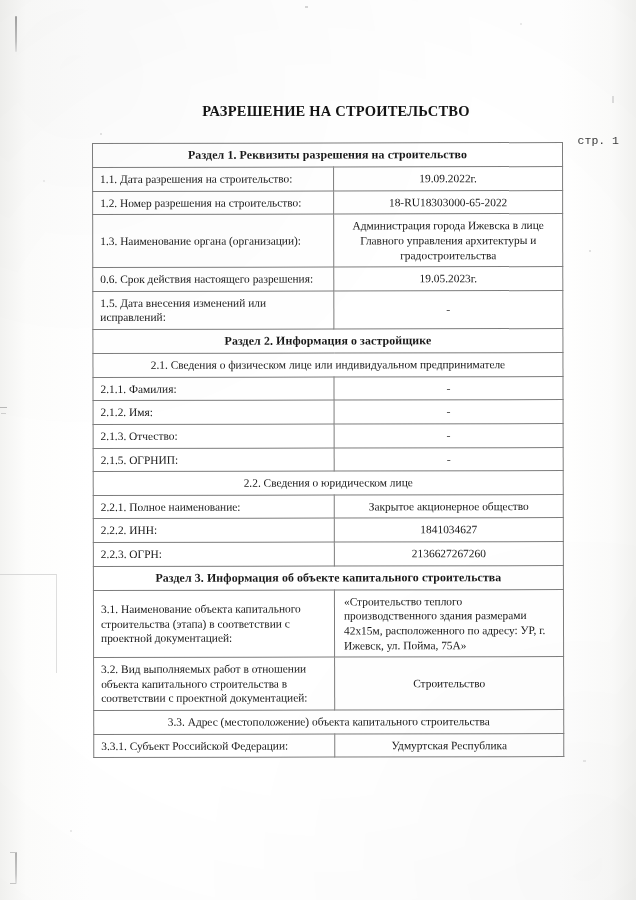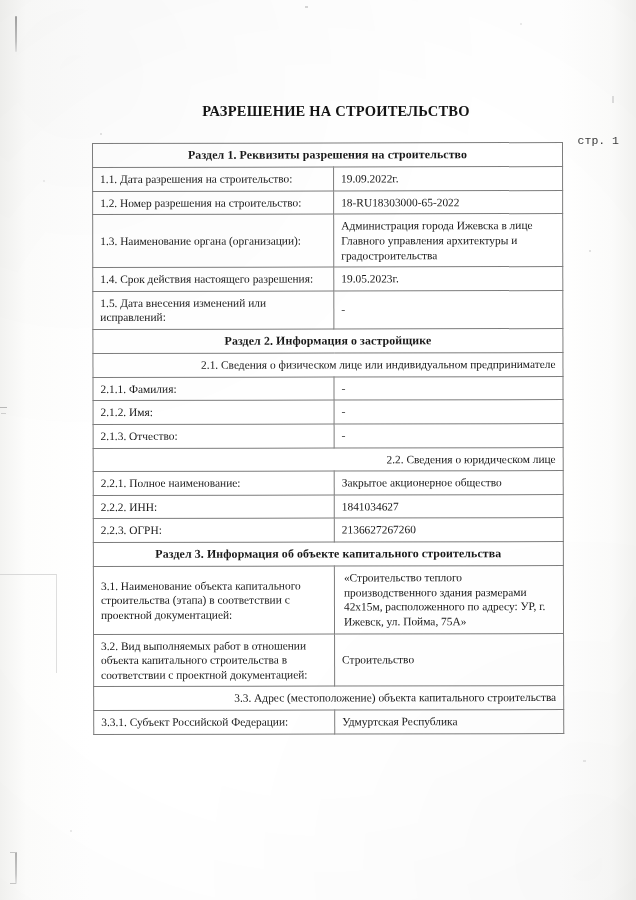--- a/index.html
+++ b/index.html
@@ -143,37 +143,38 @@
   }
   .col-label { width: 241px; }
   .col-value { width: 229px; }
 
   td.label {
     text-align: left;
     vertical-align: middle;
     margin-top: 20px;
   }
   td.value {
+    text-align: center;
     vertical-align: middle;
   }
   td.value-left {
     text-align: left;
     vertical-align: middle;
     padding-left: 9px;
     padding-right: 6px;
   }
   td.section {
     text-align: center;
     font-weight: bold;
     font-size: 11.9px;
     padding: 4px 6px;
     letter-spacing: .1px;
   }
   td.span-label {
-    text-align: right;
+    text-align: center;
     font-size: 11.4px;
   }
   .dash {
     display: inline-block;
     font-size: 12px;
     line-height: 1;
     color: #2a2a2a;
   }
 </style>
 </head>
@@ -215,21 +216,21 @@
         </tr>
         <tr>
           <td class="label">1.2. Номер разрешения на строительство:</td>
           <td class="value">18-RU18303000-65-2022</td>
         </tr>
         <tr>
           <td class="label">1.3. Наименование органа (организации):</td>
           <td class="value">Администрация города Ижевска в лице Главного управления архитектуры и градостроительства</td>
         </tr>
         <tr>
-          <td class="label">1.4. Срок действия настоящего разрешения:</td>
+          <td class="label">0.6. Срок действия настоящего разрешения:</td>
           <td class="value">19.05.2023г.</td>
         </tr>
         <tr>
           <td class="label">1.5. Дата внесения изменений или исправлений:</td>
           <td class="value"><span class="dash">-</span></td>
         </tr>
         <tr>
           <td class="section" colspan="2">Раздел 2. Информация о застройщике</td>
         </tr>
         <tr>
@@ -238,20 +239,24 @@
         <tr>
           <td class="label">2.1.1. Фамилия:</td>
           <td class="value"><span class="dash">-</span></td>
         </tr>
         <tr>
           <td class="label">2.1.2. Имя:</td>
           <td class="value"><span class="dash">-</span></td>
         </tr>
         <tr>
           <td class="label">2.1.3. Отчество:</td>
+          <td class="value"><span class="dash">-</span></td>
+        </tr>
+        <tr>
+          <td class="label">2.1.5. ОГРНИП:</td>
           <td class="value"><span class="dash">-</span></td>
         </tr>
         <tr>
           <td class="span-label" colspan="2">2.2. Сведения о юридическом лице</td>
         </tr>
         <tr>
           <td class="label">2.2.1. Полное наименование:</td>
           <td class="value">Закрытое акционерное общество</td>
         </tr>
         <tr>

